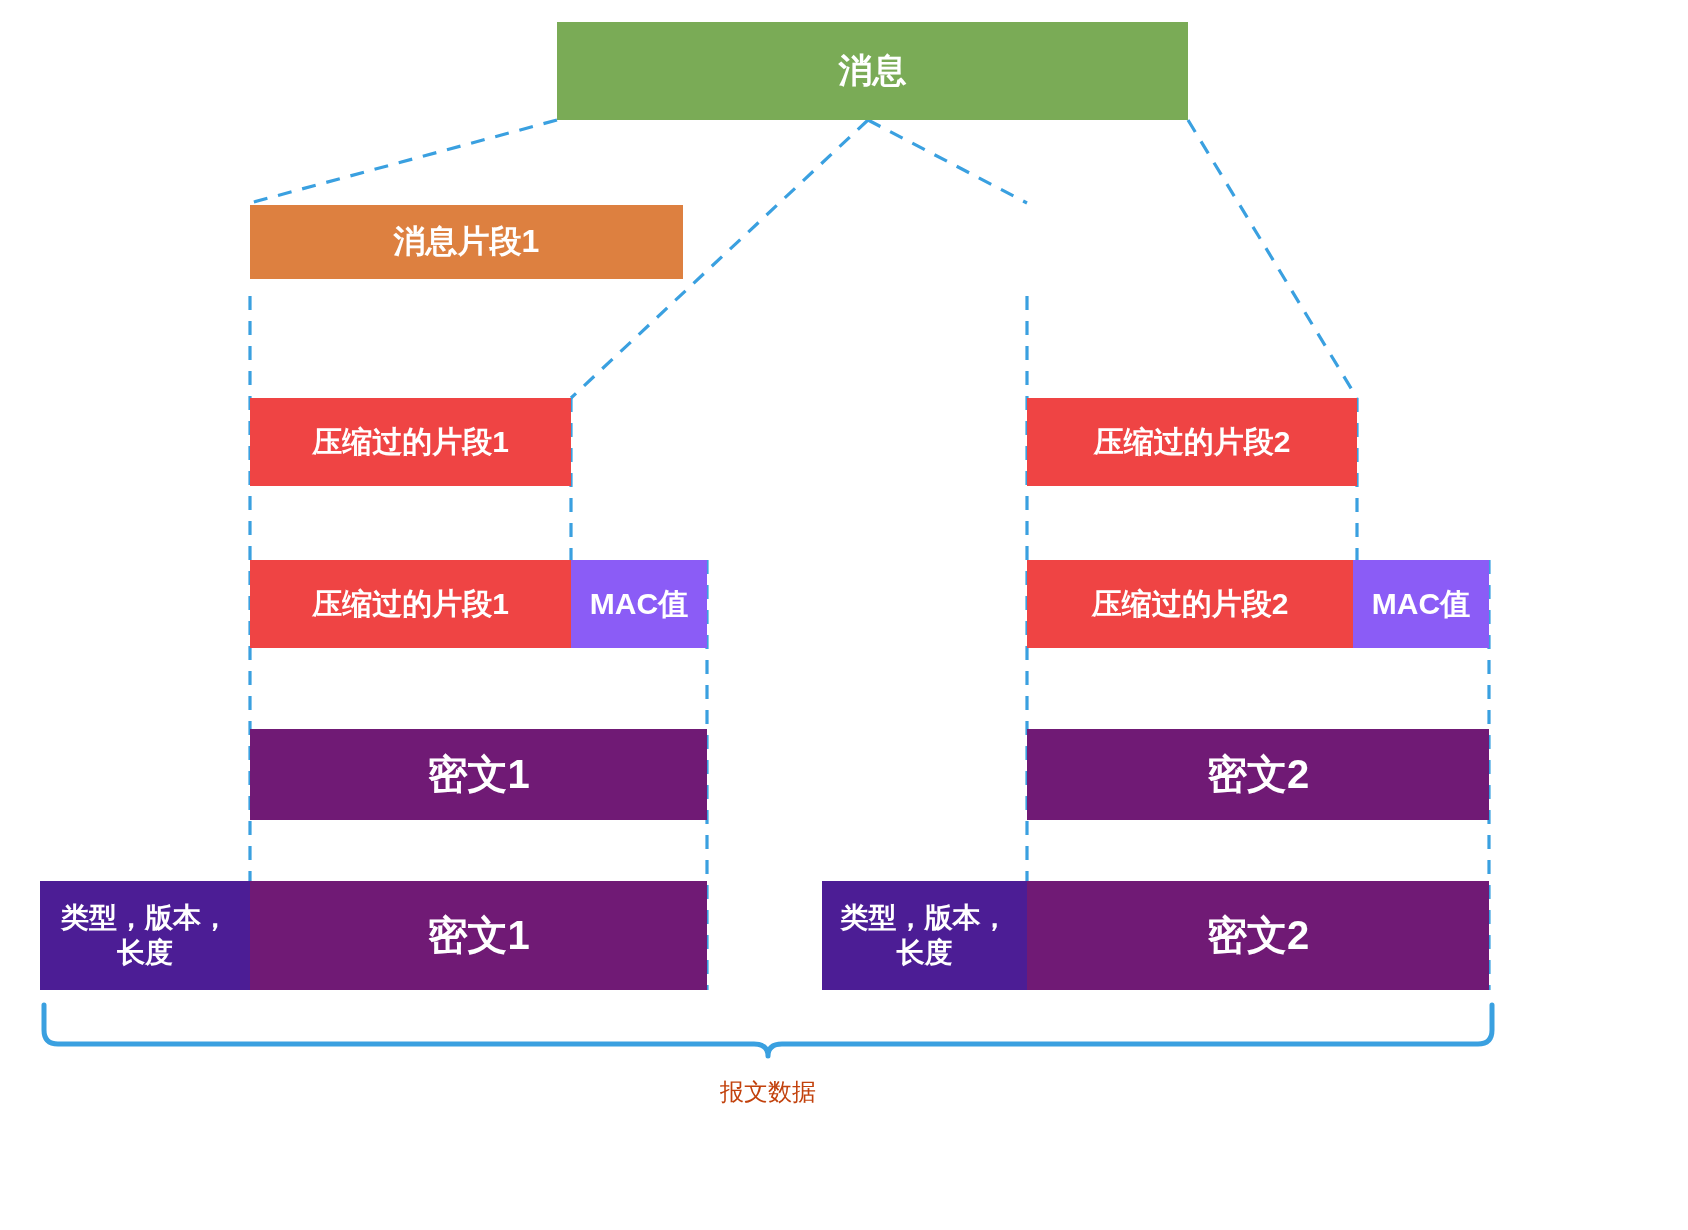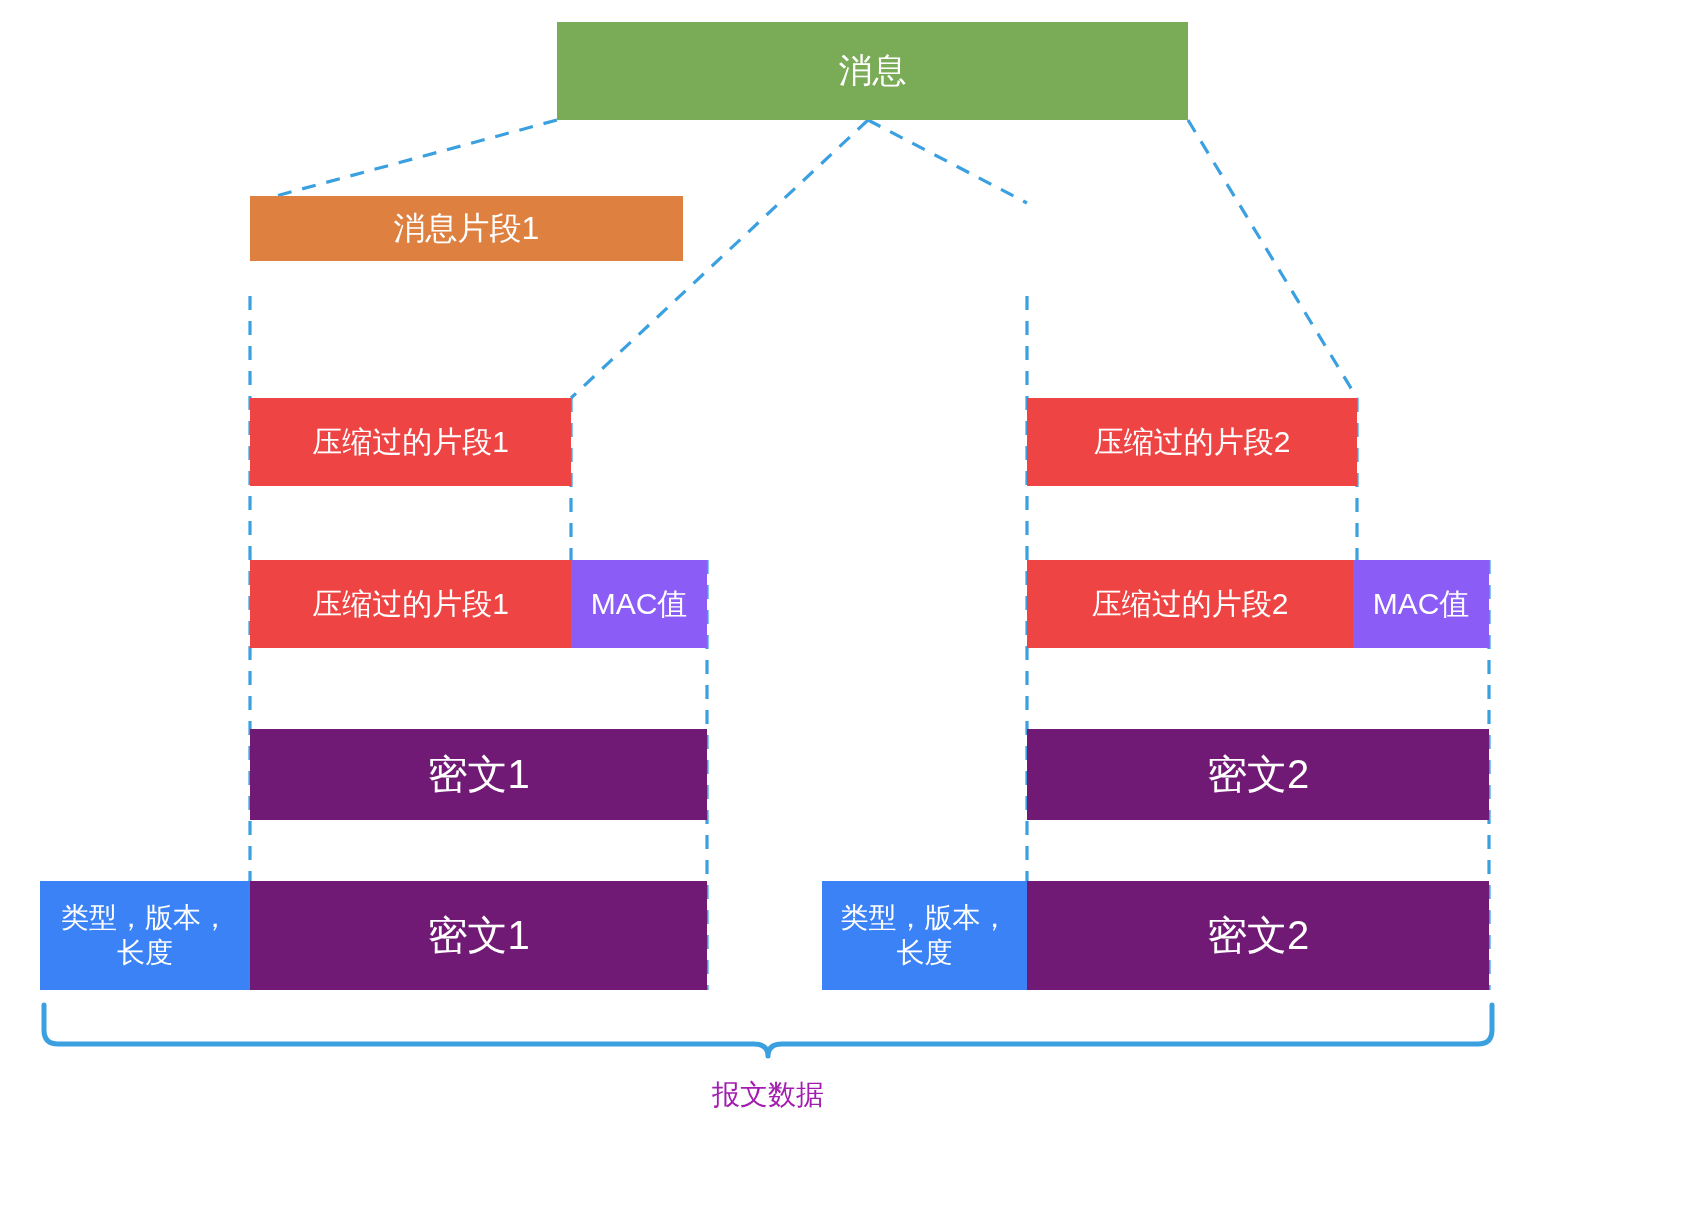--- a/index.html
+++ b/index.html
@@ -29,32 +29,33 @@
     position: absolute;
     box-sizing: border-box;
     display: flex;
     align-items: center;
     justify-content: center;
     color: #ffffff;
     text-align: center;
     line-height: 1.22;
     white-space: pre-line;
     z-index: 3;
+    font-weight: bold;
   }
   .lbl-msg        { background: #7aab56; font-size: 34px; }
   .lbl-frag       { background: #dd8040; font-size: 32px; }
   .lbl-comp       { background: #ef4444; font-size: 30px; }
   .lbl-mac        { background: #8b5cf6; font-size: 30px; }
   .lbl-cipher     { background: #701a75; font-size: 40px; }
-  .lbl-header     { background: #3b82f6; font-size: 28px; }
+  .lbl-header     { background: #4c1d95; font-size: 28px; }
 
   .caption {
     position: absolute;
-    color: #a21caf;
-    font-size: 28px;
+    color: #c2410c;
+    font-size: 24px;
     text-align: center;
     z-index: 4;
   }
 </style>
 </head>
 <body>
 
 <div id="stage">
 
   <svg id="svg-layer" viewBox="0 0 1688 1230" xmlns="http://www.w3.org/2000/svg">
@@ -87,21 +88,21 @@
                L 1478 1044
                Q 1492 1044 1492 1030
                L 1492 1005"></path>
     </g>
   </svg>
 
   <div class="box lbl-msg" style="left:557px; top:22px; width:631px; height:98px;">
     <span>消息</span>
   </div>
 
-  <div class="box lbl-frag" style="left:250px; top:196px; width:433px; height:65px;">
+  <div class="box lbl-frag" style="left:250px; top:205px; width:433px; height:74px;">
     <span>消息片段1</span>
   </div>
 
   <div class="box lbl-comp" style="left:250px; top:398px; width:321px; height:88px;">
     <span>压缩过的片段1</span>
   </div>
 
   <div class="box lbl-comp" style="left:250px; top:560px; width:321px; height:88px;">
     <span>压缩过的片段1</span>
   </div>

